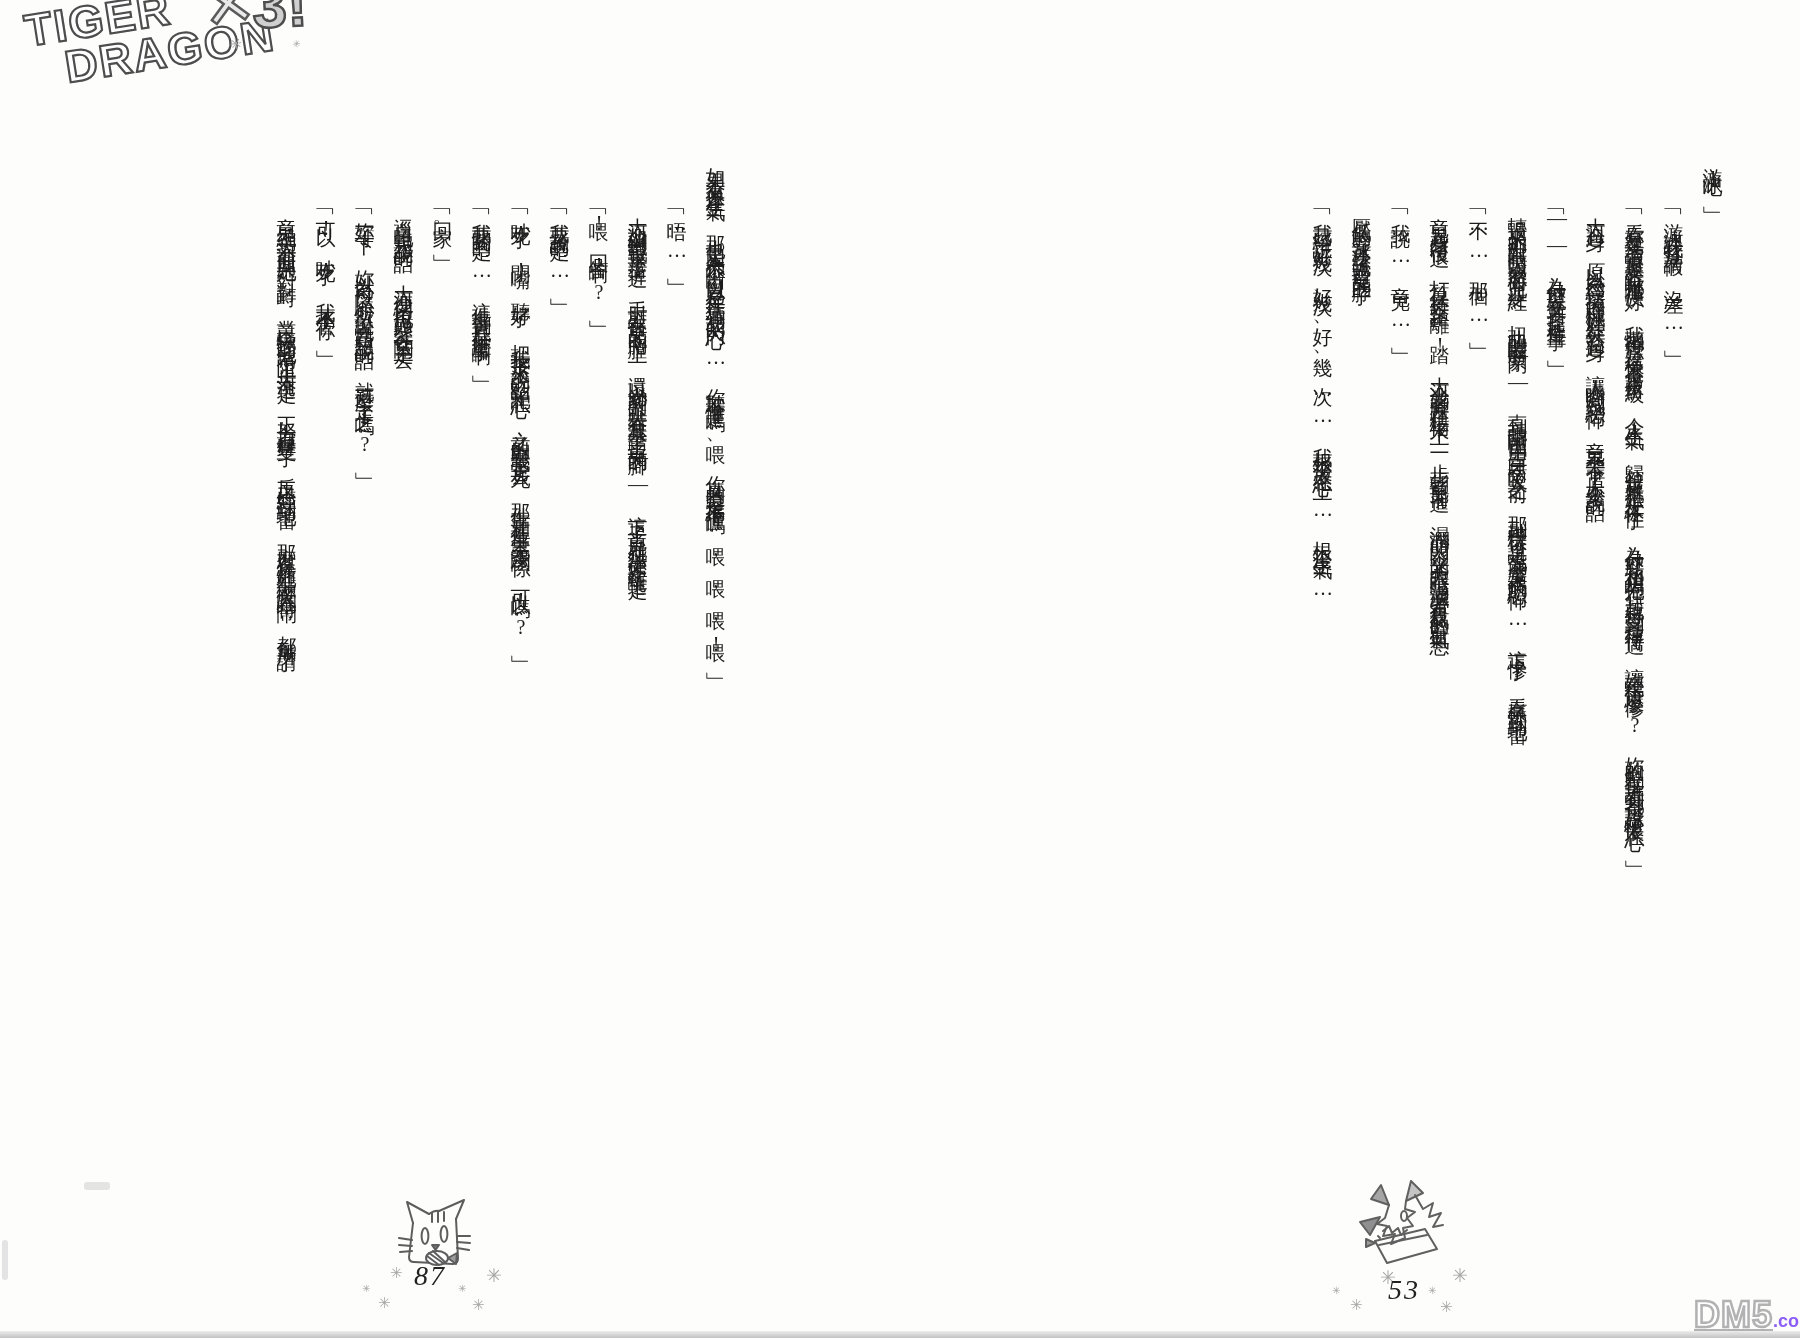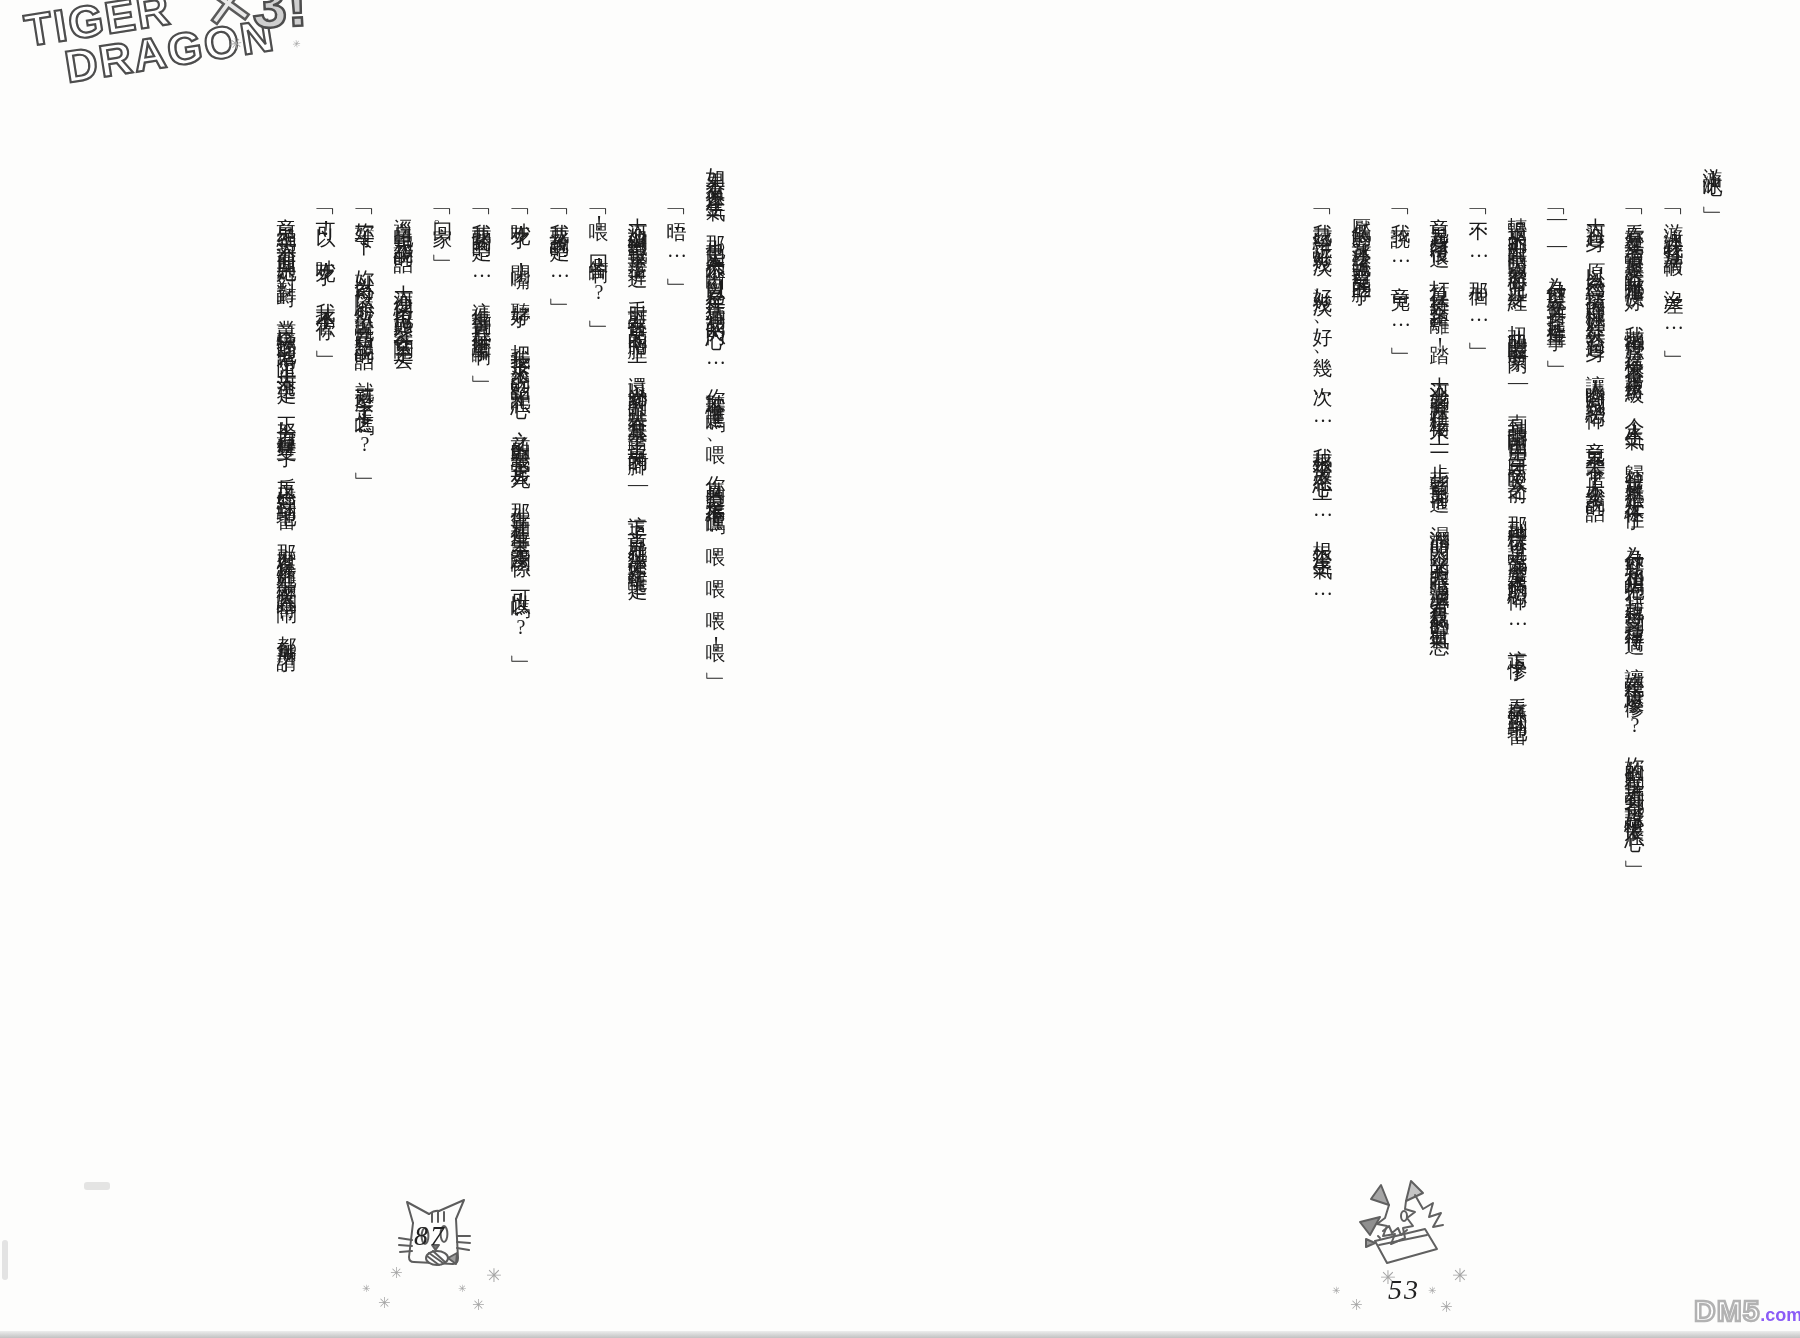--- a/index.html
+++ b/index.html
@@ -55,22 +55,23 @@
   }
   .doodle{position:absolute;}
 
   
   .watermark{
     position:absolute;left:1694px;top:1294px;
     font-family:"Liberation Sans","DejaVu Sans",sans-serif;font-weight:bold;
     white-space:nowrap;
   }
   .watermark .brand{
-    font-size:30px;color:#ffffff;-webkit-text-stroke:2.5px #b2b2b2;
+    font-size:36px;color:#ffffff;-webkit-text-stroke:2.5px #b2b2b2;
     letter-spacing:1px;
+    text-decoration:underline;
   }
   .watermark .suffix{
     font-size:18px;color:#8b5cf6;letter-spacing:0;
   }
   
   .scan-bottom{
     position:absolute;left:0;bottom:0;width:100%;height:7px;
     background:linear-gradient(#ededed,#c2c2c2);
   }
   .scan-smudge{
@@ -148,21 +149,21 @@
       <path d="M35,55 l12,11"></path>
       <path d="M29,60 l12,9"></path>
   </g>
 </svg>
 <span class="sparkle" style="left:390px;top:1266px">✳</span>
 <span class="sparkle small" style="left:362px;top:1284px">✳</span>
 <span class="sparkle" style="left:378px;top:1296px">✳</span>
 <span class="sparkle small" style="left:458px;top:1284px">✳</span>
 <span class="sparkle big" style="left:486px;top:1266px">✳</span>
 <span class="sparkle" style="left:472px;top:1298px">✳</span>
-<div class="page-number" style="left:414px;top:1220px">87</div>
+<div class="page-number" style="left:414px;top:1260px">87</div>
 
 <svg class="doodle" style="left:1352px;top:1178px" width="96" height="92" viewBox="0 0 96 92">
   <g fill="none" stroke="#606060" stroke-width="2" stroke-linecap="round" stroke-linejoin="round">
     <path d="M8,44 L28,39 L18,57 Z" fill="#8f8f8f"></path>
     <path d="M29,7 L37,27 L19,21 Z" fill="#a5a5a5"></path>
     <path d="M59,3 L54,23 L71,15 Z" fill="#c4c4c4"></path>
     <path d="M37,27 L33,40 L25,46 L35,48 L31,58 L43,56 L39,66 L53,60 L51,50 L61,48 L55,40 L63,34 L53,31 L54,23"></path>
     <path d="M63,17 L71,31 L81,25 L77,39 L89,35 L81,49 L91,47"></path>
     <ellipse cx="52" cy="38" rx="3" ry="5"></ellipse>
     <path d="M31,53 l6,-5 l3,7 l6,-5 l3,7 l6,-5"></path>

